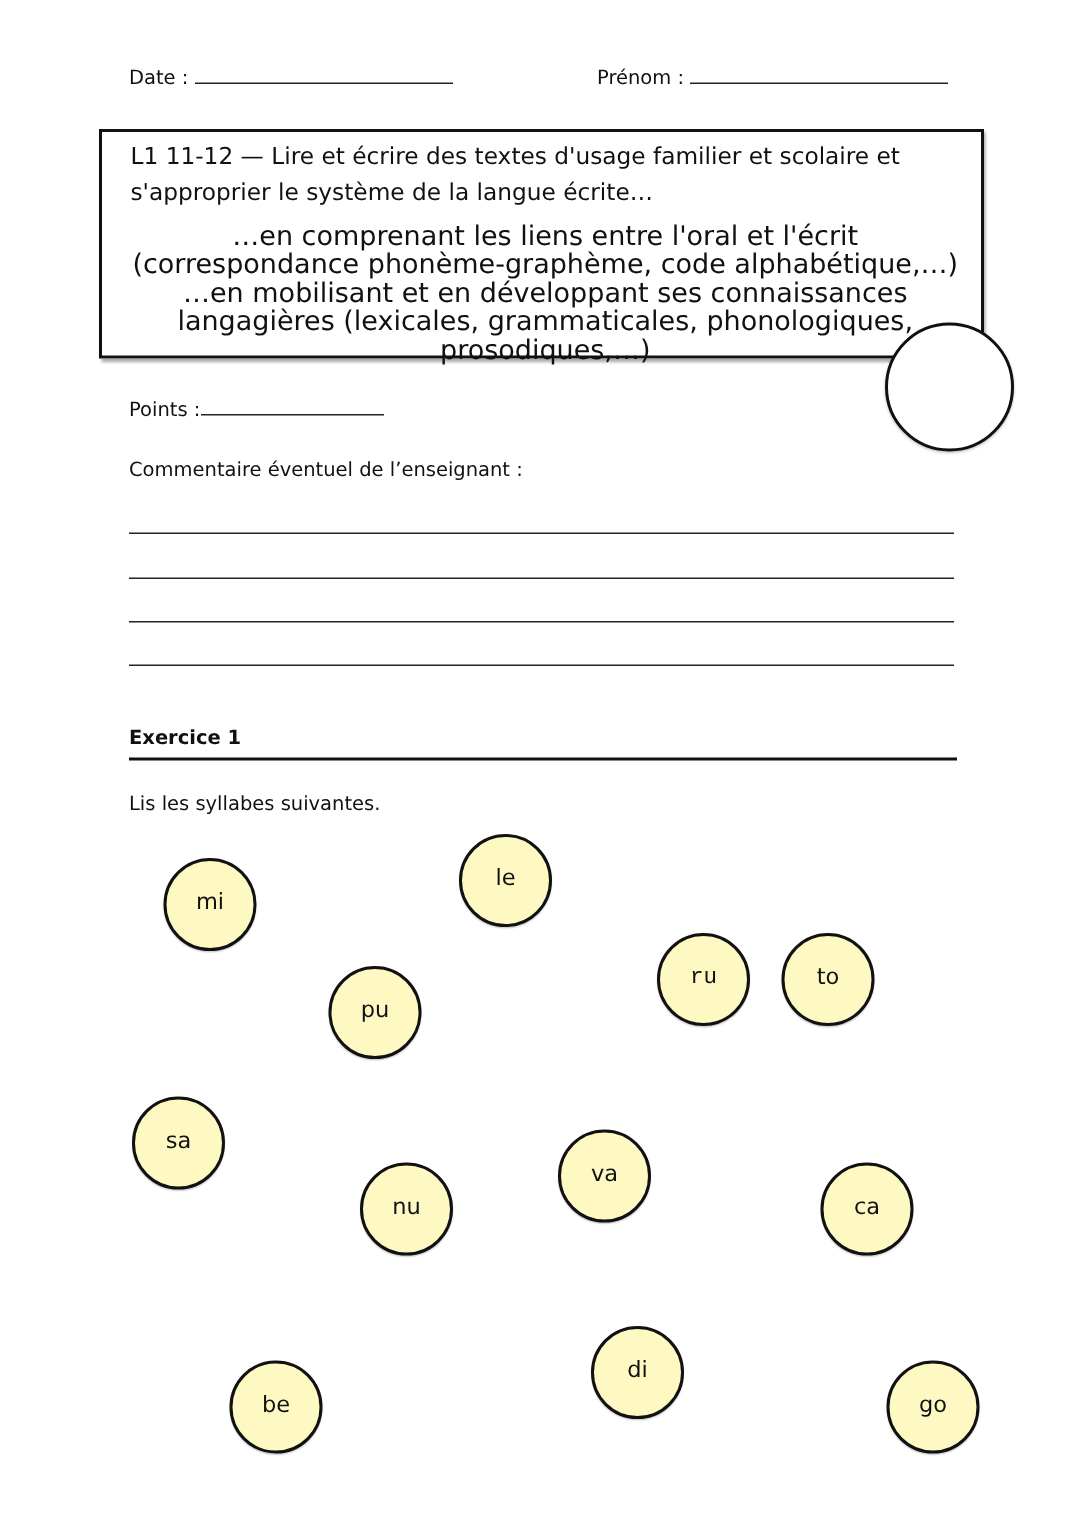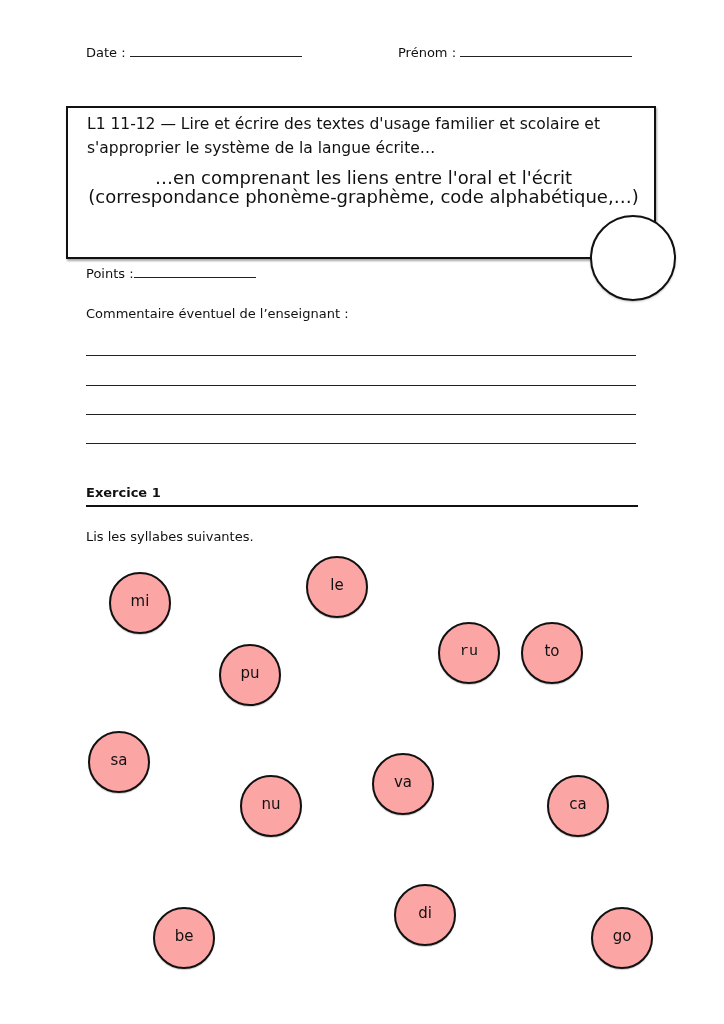--- a/index.html
+++ b/index.html
@@ -9,60 +9,61 @@
     }
     .abs { position: absolute; }
     .blank-line {
       display: inline-block; border-bottom: 1.5px solid #222; vertical-align: baseline;
     }
     #header-date { left: 86px; top: 45px; font-size: 13px; }
     #header-prenom { left: 398px; top: 45px; font-size: 13px; }
     #comp-box {
       left: 66px; top: 86px; width: 590px; height: 153px;
       border: 2px solid #111; box-shadow: 1px 2px 2px rgba(0,0,0,0.35);
-      box-sizing: border-box; padding: 4px 14px 0 19px; margin-top: 20px;
+      box-sizing: border-box; padding: 4px 14px 0 19px;
     }
     #comp-title { font-size: 15.5px; line-height: 24px; margin: 0 0 8px 0; }
     #comp-desc { font-size: 18px; line-height: 19px; margin: 0; text-align: center; }
     #grade-circle {
       left: 590px; top: 215px; width: 86px; height: 86px;
       border: 2px solid #111; border-radius: 50%; background: #fff; box-sizing: border-box;
       box-shadow: 0 1px 2px rgba(0,0,0,0.25);
     }
     #points { left: 86px; top: 266px; font-size: 13px; }
     #comment-label { left: 86px; top: 306px; font-size: 13px; }
     .comment-line { left: 86px; width: 550px; border-bottom: 1.5px solid #222; height: 0; }
     #exercise-title {
       left: 86px; top: 485px; width: 552px; font-size: 13px; font-weight: bold;
       border-bottom: 2px solid #111; padding-bottom: 5px;
     }
     #instruction { left: 86px; top: 529px; font-size: 13px; }
     .syl {
       width: 62px; height: 62px; border: 2px solid #111; border-radius: 50%;
       box-sizing: border-box; display: flex; align-items: center; justify-content: center;
-      font-size: 15px; background: #fca5a5; box-shadow: 0 1px 1px rgba(0,0,0,0.2);
+      font-size: 15px; background: #fef9c3; box-shadow: 0 1px 1px rgba(0,0,0,0.2);
     }
     .syl span { position: relative; top: -2px; }
   </style>
 </head>
 <body>
 
 <div class="abs" id="header-date">
   <span>Date :</span>
   <span class="blank-line" style="width:172px;"></span>
 </div>
 <div class="abs" id="header-prenom">
   <span>Prénom :</span>
   <span class="blank-line" style="width:172px;"></span>
 </div>
 
 <div class="abs" id="comp-box">
   <p id="comp-title">L1 11-12 — Lire et écrire des textes d'usage familier et scolaire et s'approprier le système de la langue écrite…</p>
   <p id="comp-desc">
     <span>…en comprenant les liens entre l'oral et l'écrit (correspondance phonème-graphème, code alphabétique,…)</span><br>
+    <span>…en mobilisant et en développant ses connaissances langagières (lexicales, grammaticales, phonologiques, prosodiques,…)</span>
   </p>
 </div>
 <div class="abs" id="grade-circle"></div>
 
 <div class="abs" id="points">
   <span>Points :</span><span class="blank-line" style="width:122px;"></span>
 </div>
 
 <div class="abs" id="comment-label">Commentaire éventuel de l’enseignant :</div>
 <div class="abs comment-line" style="top:355px;"></div>

